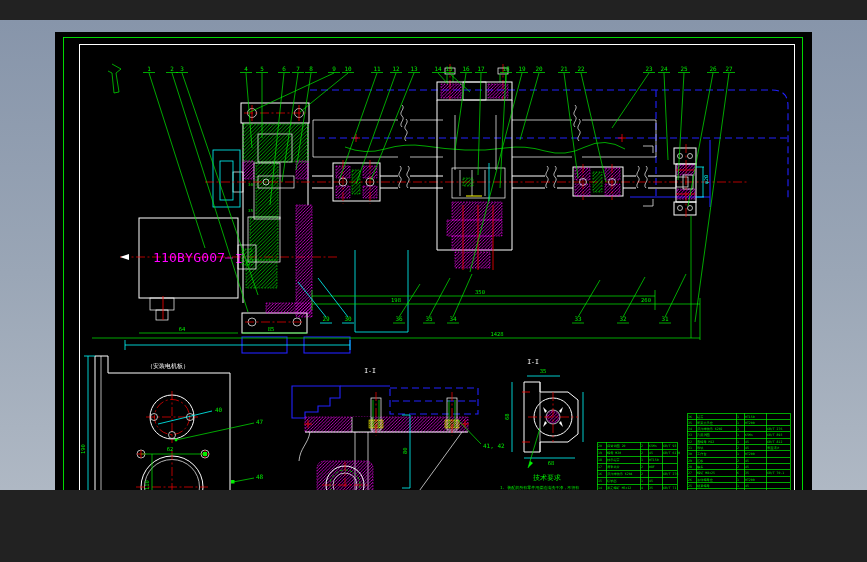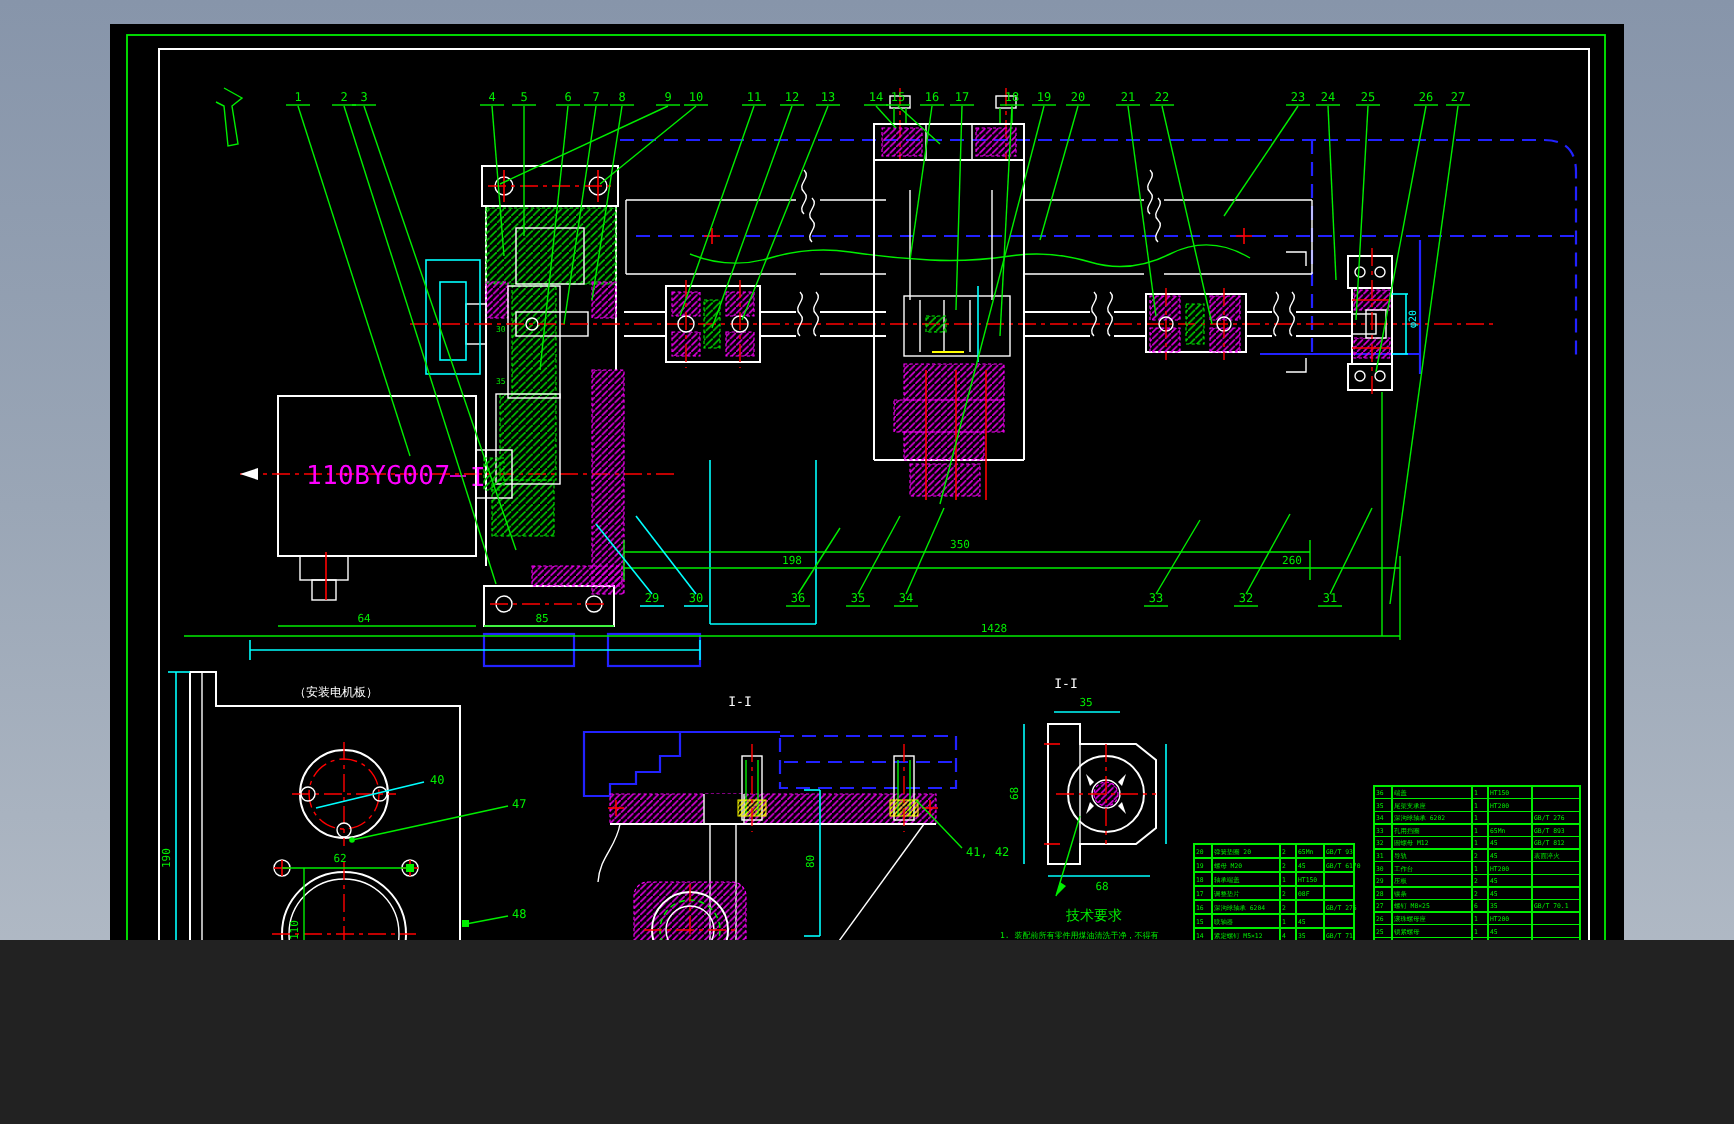--- a/index.html
+++ b/index.html
@@ -1,17 +1,17 @@
 <!DOCTYPE html>
 <html><head>
 <meta charset="utf-8">
 <style>
   html,body{margin:0;padding:0;background:#222;}
   .stage{position:relative;width:867px;height:470px;overflow:hidden;
-         font-family:"DejaVu Sans Mono","Liberation Mono",monospace;}
+         font-family:"DejaVu Sans Mono","Liberation Mono",monospace;margin-top:20px;}
   svg{display:block;}
   
   .w {stroke:#ffffff;fill:none;stroke-width:1;}
   .w2{stroke:#ffffff;fill:none;stroke-width:.7;}
   .g {stroke:#00ee00;fill:none;stroke-width:.9;}
   .g1{stroke:#00ee00;fill:none;stroke-width:.7;}
   .b {stroke:#2222ff;fill:none;stroke-width:1.1;}
   .bd{stroke:#2222ff;fill:none;stroke-width:1.1;stroke-dasharray:7 4;}
   .c {stroke:#00ffff;fill:none;stroke-width:.8;}
   .r {stroke:#ff0000;fill:none;stroke-width:.8;}

